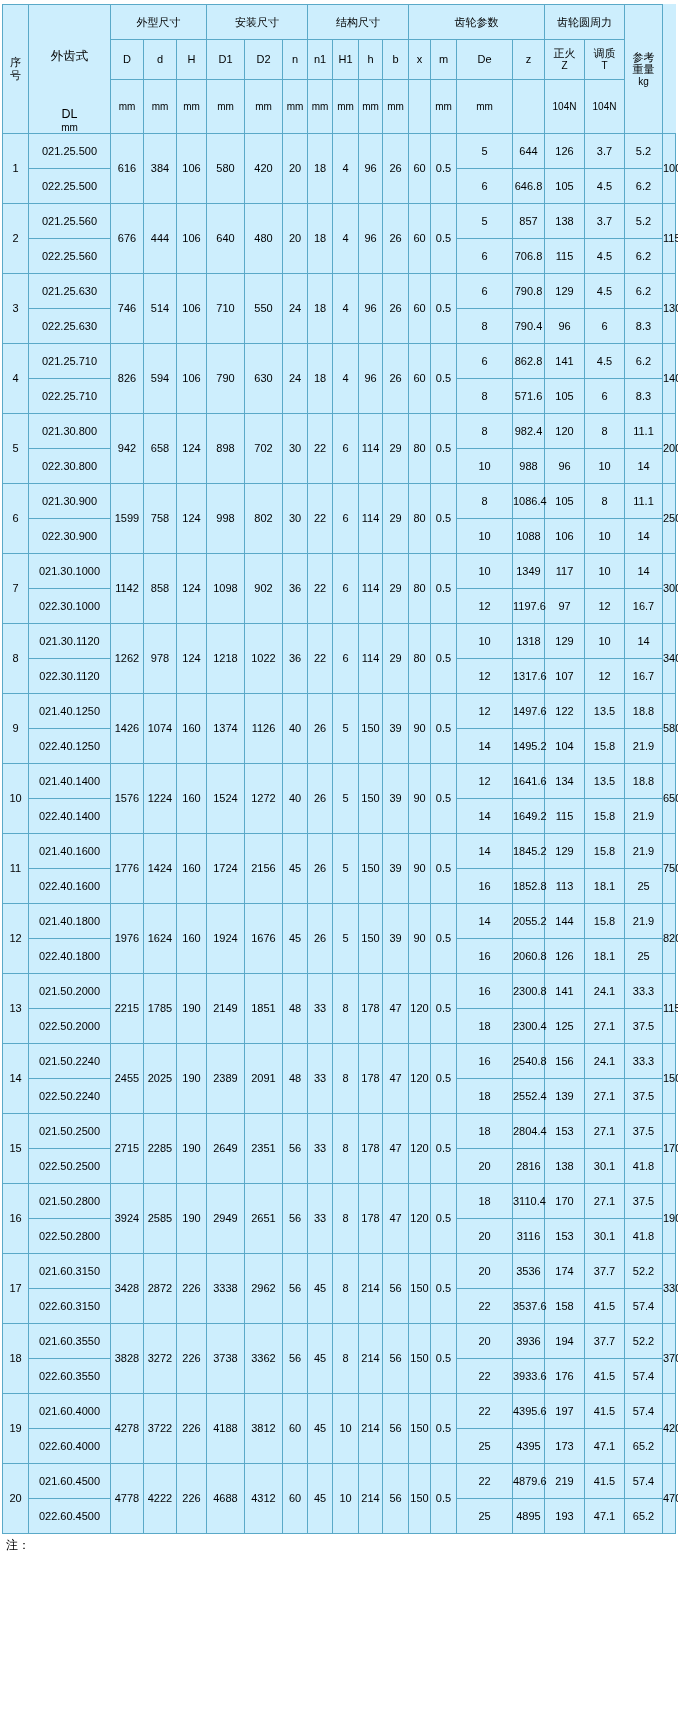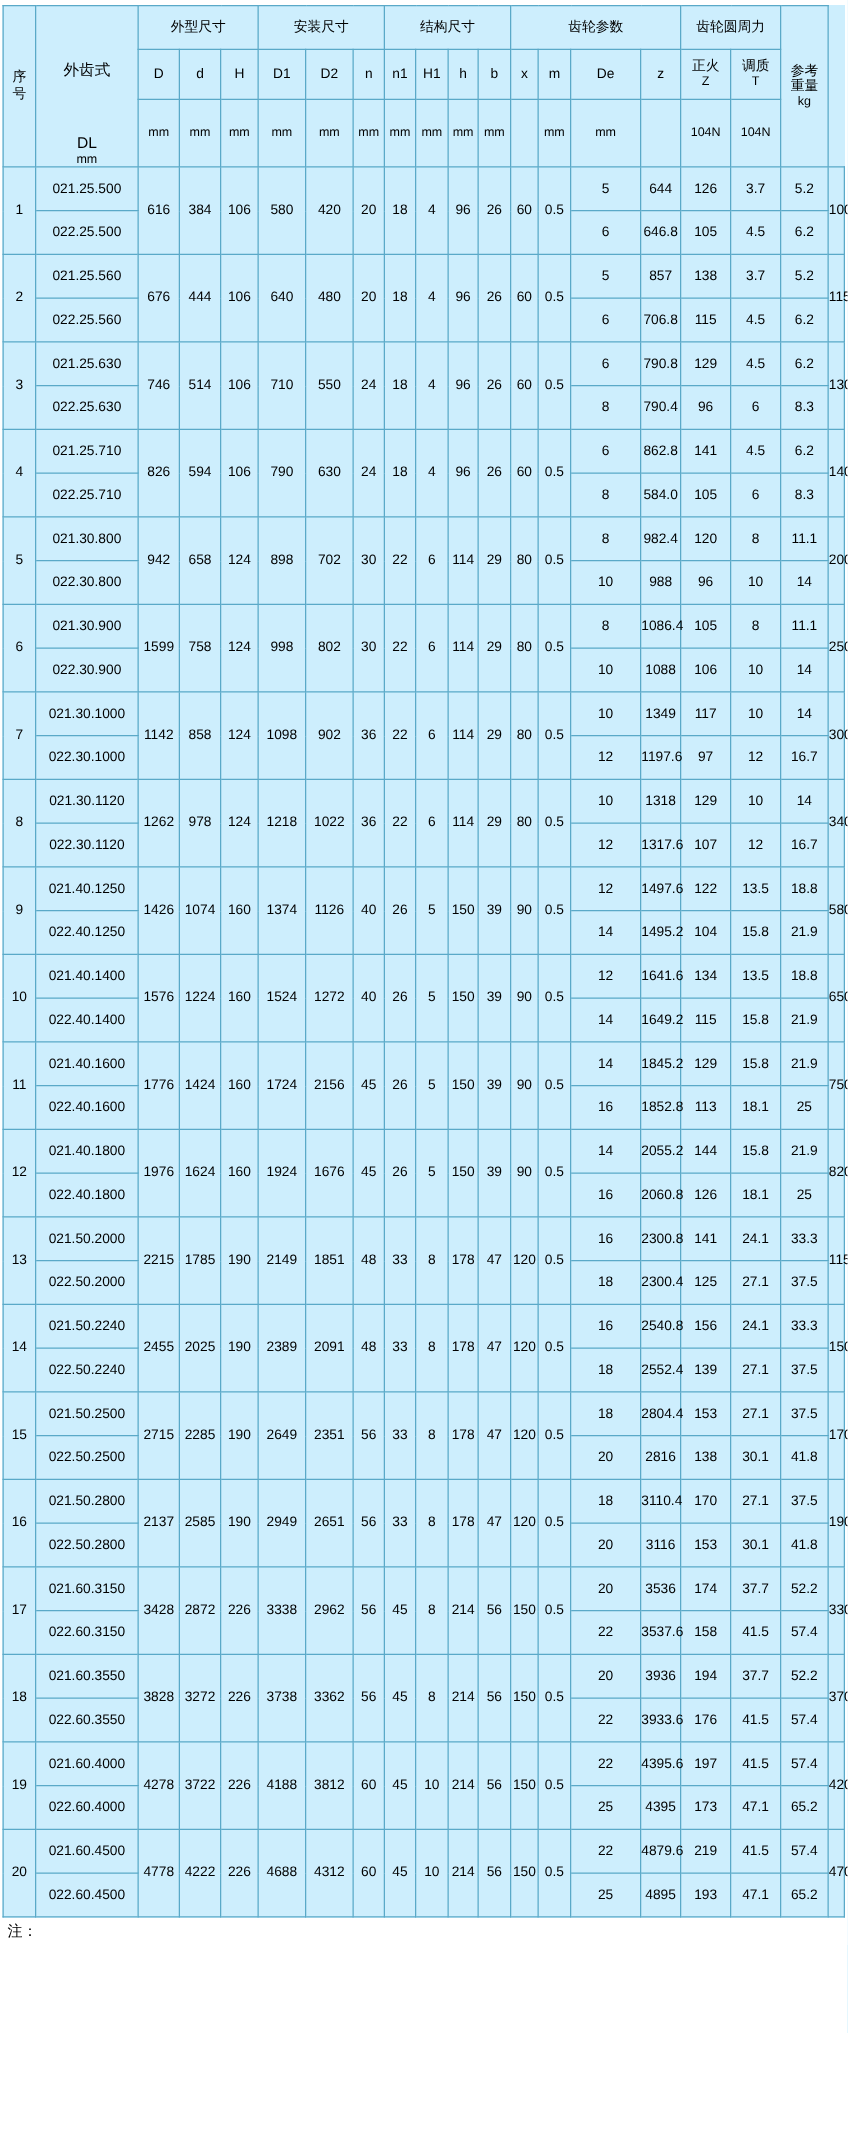--- a/index.html
+++ b/index.html
@@ -288,21 +288,21 @@
           <td>6</td>
           <td>862.8</td>
           <td>141</td>
           <td>4.5</td>
           <td>6.2</td>
           <td rowspan="2">140</td>
         </tr>
         <tr class="rowh">
           <td class="dl">022.25.710</td>
           <td>8</td>
-          <td>584.0</td>
+          <td>571.6</td>
           <td>105</td>
           <td>6</td>
           <td>8.3</td>
         </tr>
         <tr class="rowh">
           <td rowspan="2" class="idx">5</td>
           <td class="dl">021.30.800</td>
           <td rowspan="2">942</td>
           <td rowspan="2">658</td>
           <td rowspan="2">124</td>
@@ -626,21 +626,21 @@
           <td class="dl">022.50.2500</td>
           <td>20</td>
           <td>2816</td>
           <td>138</td>
           <td>30.1</td>
           <td>41.8</td>
         </tr>
         <tr class="rowh">
           <td rowspan="2" class="idx">16</td>
           <td class="dl">021.50.2800</td>
-          <td rowspan="2">2137</td>
+          <td rowspan="2">3924</td>
           <td rowspan="2">2585</td>
           <td rowspan="2">190</td>
           <td rowspan="2">2949</td>
           <td rowspan="2">2651</td>
           <td rowspan="2">56</td>
           <td rowspan="2">33</td>
           <td rowspan="2">8</td>
           <td rowspan="2">178</td>
           <td rowspan="2">47</td>
           <td rowspan="2">120</td>

